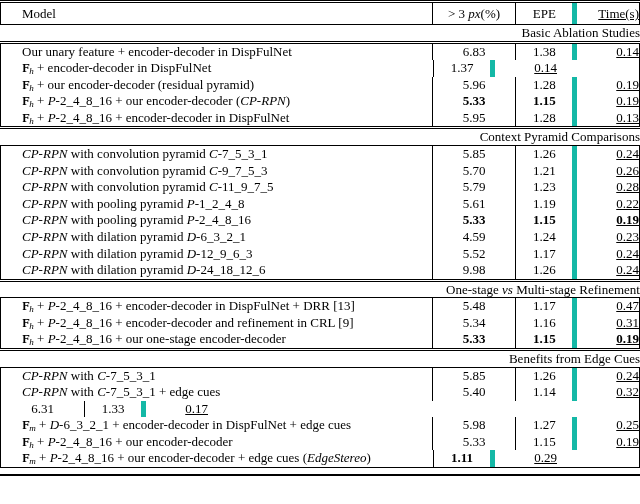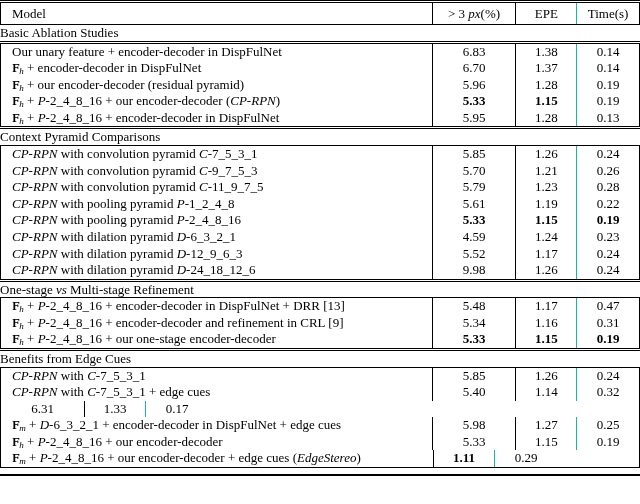--- a/index.html
+++ b/index.html
@@ -11,28 +11,28 @@
   .ttable{width:640px;}
   
   .rule{height:0;border-top:1px solid #000;}
   .dblrule{height:1px;background:#fff;border-top:1px solid #000;border-bottom:1px solid #000;}
   .thickrule{height:2px;background:#000;}
   .spacer{height:6px;}
   
   .trow{display:flex;box-sizing:border-box;}
   .header-row{height:21px;line-height:21px;}
   .data-row{height:16.6px;line-height:16.6px;}
-  .title-row{height:15.5px;line-height:15.5px;text-align:left;display:block;}
+  .title-row{height:15.5px;line-height:15.5px;text-align:right;display:block;}
   .bordered{border-left:1px solid #000;border-right:1px solid #000;}
   
   .cell{box-sizing:border-box;overflow:hidden;white-space:nowrap;}
-  .c-model{width:433px;padding-left:11px;text-align:left;border-right:1px solid #000;}
+  .c-model{width:433px;padding-left:21px;text-align:left;border-right:1px solid #000;}
   .c-err{width:84px;text-align:center;border-right:1px solid #000;}
-  .c-epe{width:61px;text-align:center;border-right:1px solid #14b8a6;}
-  .c-time{width:62px;text-align:center;}
+  .c-epe{width:61px;text-align:center;border-right:5px solid #14b8a6;}
+  .c-time{width:62px;text-align:right;text-decoration:underline;}
   .bold{font-weight:700;}
   .it{font-style:italic;margin-top:28px;}
   .sub{font-size:0.7em;font-style:italic;vertical-align:-0.25em;}
   .bb{text-shadow:0.6px 0 currentColor;} 
 </style>
 </head>
 <body>
 
 <div class="page">
   <div class="ttable">
@@ -48,21 +48,20 @@
         <div class="title-row"><span>Basic Ablation Studies</span></div>
         <div class="dblrule"></div>
         <div class="trow data-row bordered">
           <div class="cell c-model"><span>Our unary feature + encoder-decoder in DispFulNet</span></div>
           <div class="cell c-err">6.83</div>
           <div class="cell c-epe">1.38</div>
           <div class="cell c-time">0.14</div>
         </div>
         <div class="trow data-row bordered">
           <div class="cell c-model"><span class="bb">F</span><span class="sub">h</span><span> + encoder-decoder in DispFulNet</span></div>
-          <div class="cell c-err">6.70</div>
           <div class="cell c-epe">1.37</div>
           <div class="cell c-time">0.14</div>
         </div>
         <div class="trow data-row bordered">
           <div class="cell c-model"><span class="bb">F</span><span class="sub">h</span><span> + our encoder-decoder (residual pyramid)</span></div>
           <div class="cell c-err">5.96</div>
           <div class="cell c-epe">1.28</div>
           <div class="cell c-time">0.19</div>
         </div>
         <div class="trow data-row bordered">

